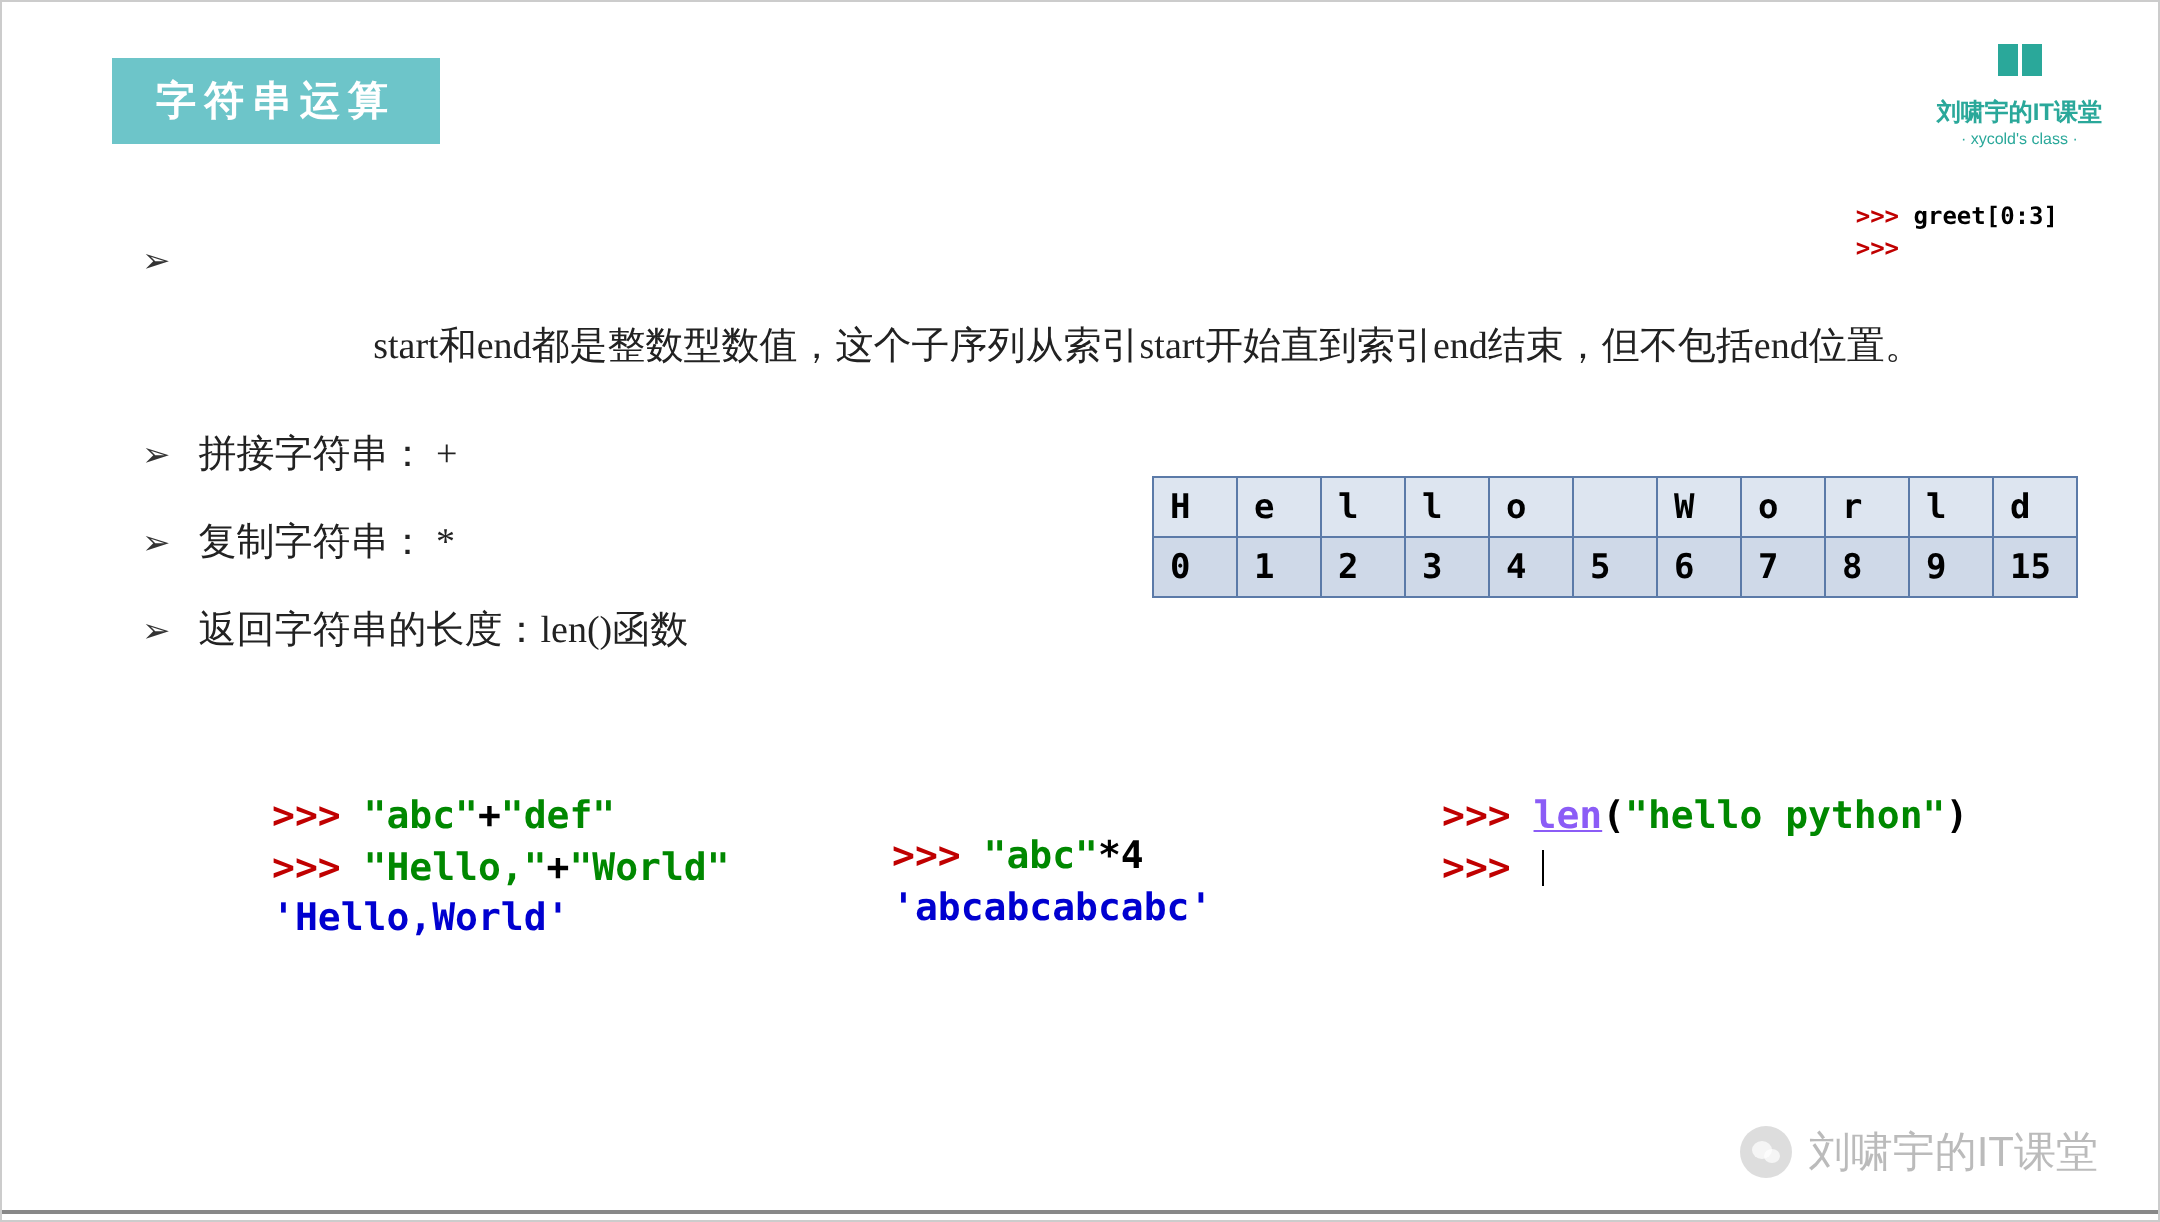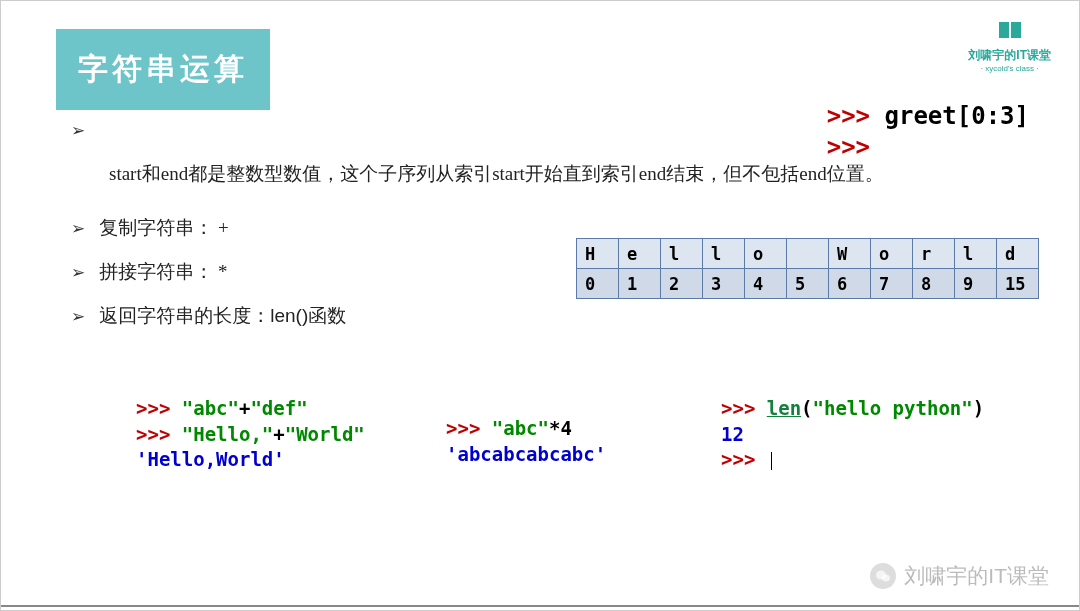--- a/index.html
+++ b/index.html
@@ -10,23 +10,23 @@
       font-family: "Microsoft YaHei", "KaiTi", sans-serif;
       position: relative;
       border: 1px solid #ccc;
     }
     .title-box {
       position: absolute;
       left: 55px;
       top: 28px;
       background: #6dc5c9;
       color: #fff;
-      font-size: 30px;
-      font-weight: bold;
-      padding: 20px 22px;
+      font-size: 20px;
+      font-weight: bold;
+      padding: 8px 22px;
       font-family: "KaiTi", "STKaiti", serif;
       letter-spacing: 4px;
     }
     .logo {
       position: absolute;
       right: 28px;
       top: 18px;
       text-align: center;
     }
     .logo-icon {
@@ -58,38 +58,39 @@
       line-height: 1.8;
     }
     .arrow {
       margin-right: 14px;
       font-size: 17px;
       color: #333;
     }
     .indent {
       margin-left: 38px;
       line-height: 1.8;
+      text-align: center;
     }
     .mono {
-      font-family: Liberation Sans, sans-serif;
+      font-family: Liberation Serif, serif;
     }
     .code-top {
       position: absolute;
       right: 50px;
       top: 100px;
       font-family: "Consolas", "Monaco", monospace;
-      font-size: 24px;
+      font-size: 12px;
       line-height: 1.3;
       font-weight: bold;
     }
     .red { color: #c00000; }
     .blue { color: #0000d0; }
     .black { color: #000; }
     .green { color: #008800; }
-    .purple { color: #15803d; text-decoration: underline; }
+    .purple { color: #8b5cf6; text-decoration: underline; }
     .string-table {
       position: absolute;
       left: 575px;
       top: 237px;
       border-collapse: collapse;
     }
     .string-table td {
       border: 1px solid #5b7aa8;
       width: 42px;
       height: 30px;
@@ -193,25 +194,25 @@
 </div>
 
 <div class="content">
   <div class="bullet-line">
     <span class="arrow">➢</span>
   </div>
   <div class="indent">start和end都是整数型数值，这个子序列从索引start开始直到索引end结束，但不包括end位置。</div>
 
   <div class="bullet-line" style="margin-top:20px;">
     <span class="arrow">➢</span>
-    <span>复制字符串： +</span>
+    <span>拼接字符串： +</span>
   </div>
   <div class="bullet-line">
     <span class="arrow">➢</span>
-    <span>拼接字符串： *</span>
+    <span>复制字符串： *</span>
   </div>
   <div class="bullet-line">
     <span class="arrow">➢</span>
     <span>
       <span>返回字符串的长度：</span><span class="mono">len()</span><span>函数</span>
     </span>
   </div>
 </div>
 
 <table class="string-table">
@@ -251,21 +252,20 @@
   <div class="blue">'Hello,World'</div>
 </div>
 
 <div class="code-mid">
   <div><span class="red">&gt;&gt;&gt;  </span><span class="green">"abc"</span><span class="black">*4</span></div>
   <div class="blue">'abcabcabcabc'</div>
 </div>
 
 <div class="code-right">
   <div><span class="red">&gt;&gt;&gt; </span><span class="purple">len</span><span class="black">(</span><span class="green">"hello python"</span><span class="black">)</span></div>
-  <div class="blue">12</div>
   <div><span class="red">&gt;&gt;&gt; </span><span class="cursor-line"></span></div>
 </div>
 
 <div class="watermark">
   <span class="wm-icon">
     <svg width="16" height="14" viewBox="0 0 16 14">
         <ellipse cx="6" cy="6" rx="5" ry="4.5" fill="rgba(255,255,255,0.7)"></ellipse>
         <ellipse cx="11" cy="9" rx="4" ry="3.5" fill="rgba(255,255,255,0.7)"></ellipse>
       </svg>
   </span>

